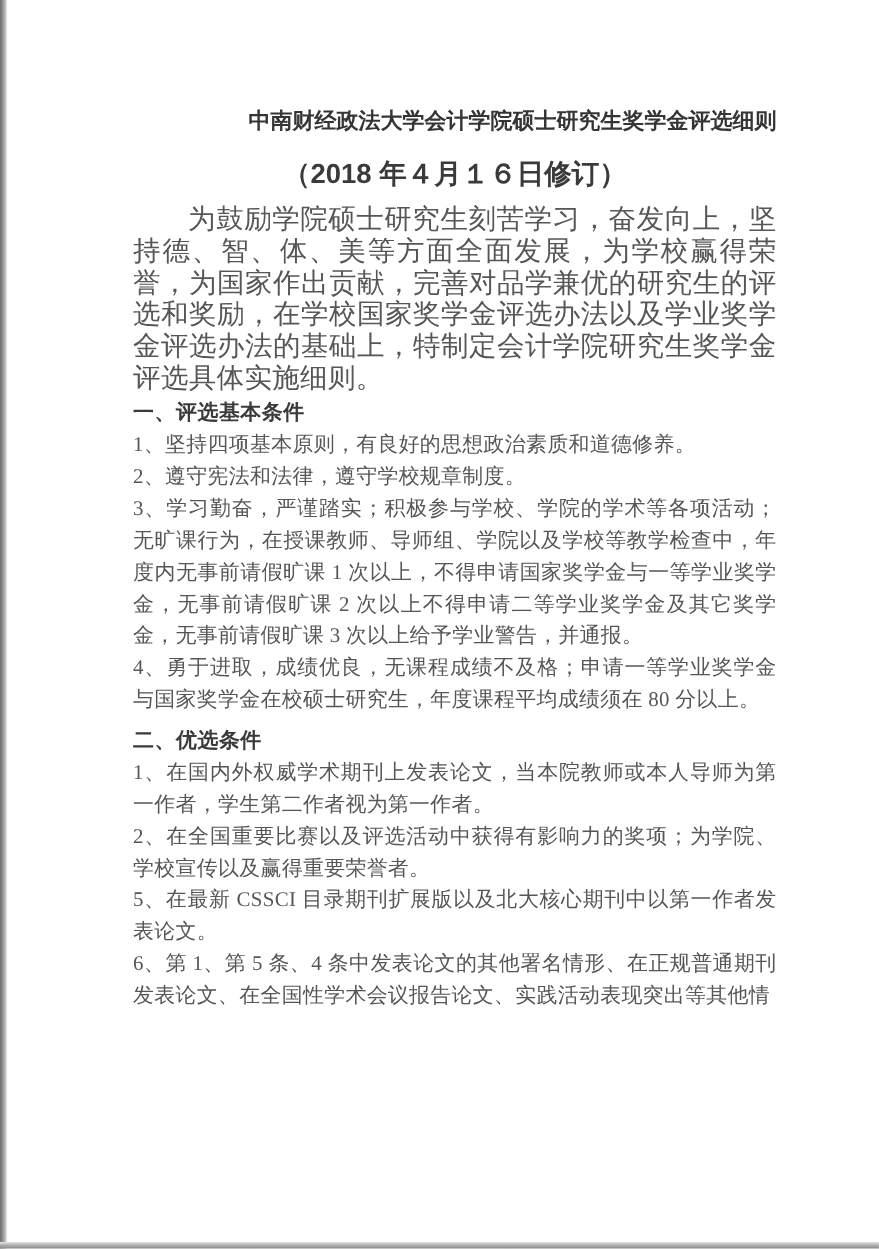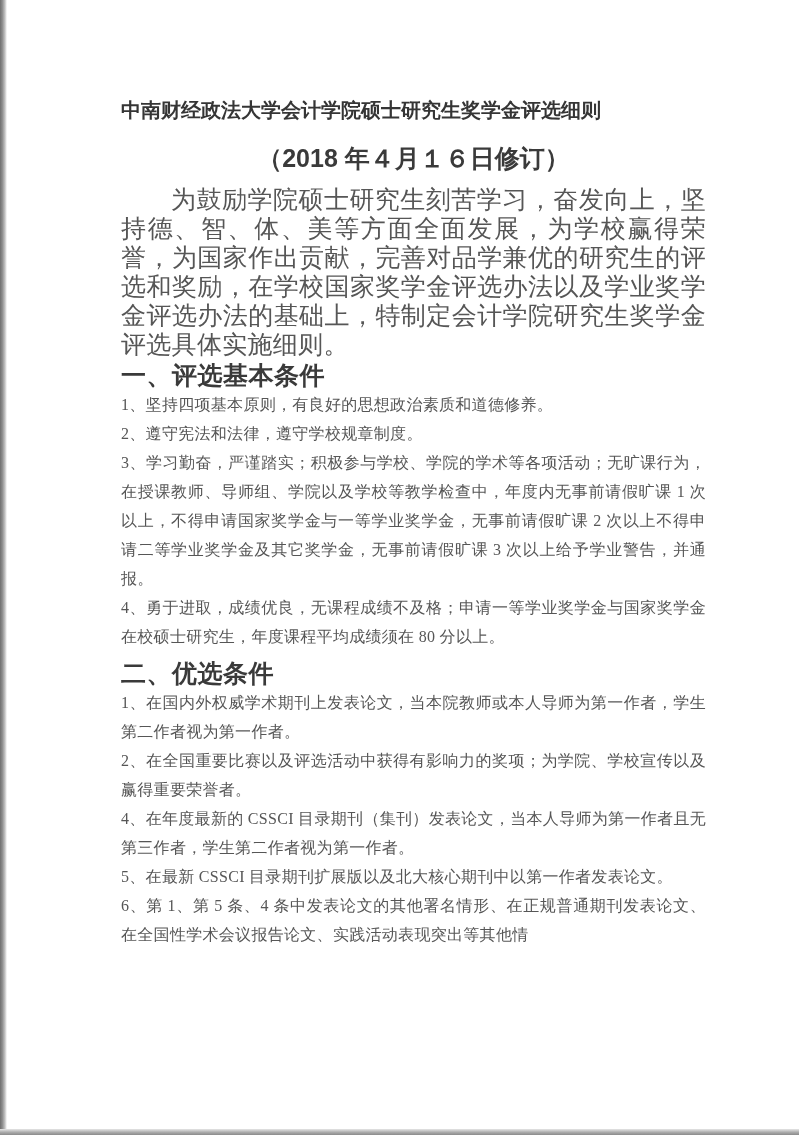--- a/index.html
+++ b/index.html
@@ -32,21 +32,21 @@
     left: 121px;
     top: 0;
     width: 585px;
   }
   .doc-title {
     margin: 97px 0 0 0;
     font-family: "Liberation Sans", "DejaVu Sans", sans-serif;
     font-weight: bold;
     font-size: 20px;
     line-height: 27px;
-    text-align: left;
+    text-align: right;
     color: #353535;
     letter-spacing: 0px;
   }
   .doc-subtitle {
     margin: 22px 0 0 0;
     font-family: "Liberation Sans", "DejaVu Sans", sans-serif;
     font-weight: bold;
     font-size: 25px;
     line-height: 25px;
     text-align: center;
@@ -58,31 +58,31 @@
     line-height: 29px;
     letter-spacing: 0.3px;
     text-align: justify;
     text-indent: 2em;
     color: #565656;
   }
   .sec-heading {
     margin: 2px 0 0 0;
     font-family: "Liberation Sans", "DejaVu Sans", sans-serif;
     font-weight: bold;
-    font-size: 25px;
+    font-size: 19px;
     line-height: 29px;
     color: #3a3a3a;
     letter-spacing: 0.5px;
   }
   .sec-heading.gap-before {
     margin-top: 8px;
   }
   .item {
     margin: 0;
-    font-size: 16px;
+    font-size: 19px;
     line-height: 29px;
     letter-spacing: 0.3px;
     text-align: justify;
     color: #565656;
   }
 </style>
 </head>
 <body>
 
 <div class="edge-left"></div>
@@ -100,17 +100,16 @@
 
   <p class="item">1、坚持四项基本原则，有良好的思想政治素质和道德修养。</p>
   <p class="item">2、遵守宪法和法律，遵守学校规章制度。</p>
   <p class="item">3、学习勤奋，严谨踏实；积极参与学校、学院的学术等各项活动；无旷课行为，在授课教师、导师组、学院以及学校等教学检查中，年度内无事前请假旷课 1 次以上，不得申请国家奖学金与一等学业奖学金，无事前请假旷课 2 次以上不得申请二等学业奖学金及其它奖学金，无事前请假旷课 3 次以上给予学业警告，并通报。</p>
   <p class="item">4、勇于进取，成绩优良，无课程成绩不及格；申请一等学业奖学金与国家奖学金在校硕士研究生，年度课程平均成绩须在 80 分以上。</p>
 
   <h3 class="sec-heading gap-before">二、优选条件</h3>
 
   <p class="item">1、在国内外权威学术期刊上发表论文，当本院教师或本人导师为第一作者，学生第二作者视为第一作者。</p>
   <p class="item">2、在全国重要比赛以及评选活动中获得有影响力的奖项；为学院、学校宣传以及赢得重要荣誉者。</p>
-  <p class="item">4、在年度最新的 CSSCI 目录期刊（集刊）发表论文，当本人导师为第一作者且无第三作者，学生第二作者视为第一作者。</p>
   <p class="item">5、在最新 CSSCI 目录期刊扩展版以及北大核心期刊中以第一作者发表论文。</p>
   <p class="item">6、第 1、第 5 条、4 条中发表论文的其他署名情形、在正规普通期刊发表论文、在全国性学术会议报告论文、实践活动表现突出等其他情</p>
 
 </div>
 
 </body></html>

